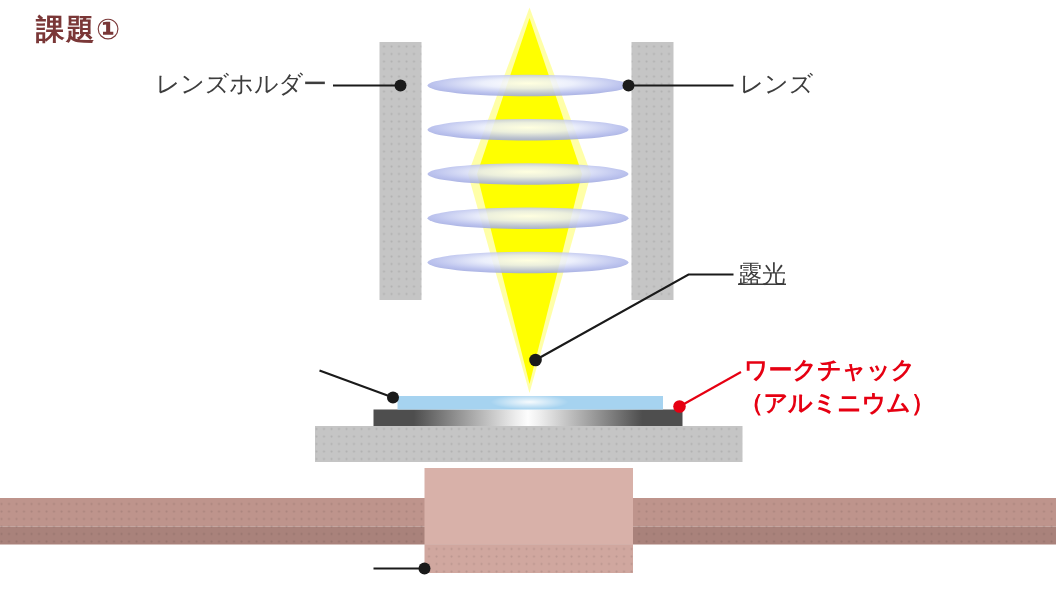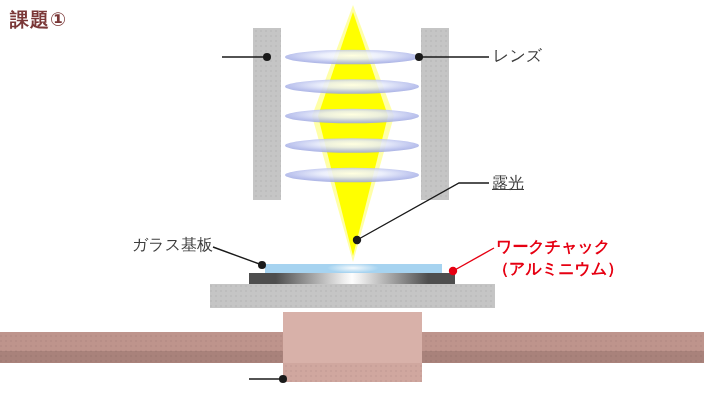--- a/index.html
+++ b/index.html
@@ -5,21 +5,21 @@
   html,body{margin:0;padding:0;background:#ffffff;}
   .stage{
     position:relative;
     width:704px;height:400px;
     background:#ffffff;
     overflow:hidden;
     font-family:"DejaVu Sans","Liberation Sans",sans-serif;
   }
   .stage svg{position:absolute;left:0;top:0;}
   .page-title{
-    position:absolute;left:10px;top:7px;
+    position:absolute;left:24px;top:7px;
     font-size:19px;font-weight:bold;
     color:var(--c-title_maroon,#7a3737);
     letter-spacing:1px;
     text-align:center;
   }
   .lbl{
     position:absolute;
     font-size:16px;
     color:var(--c-label_gray,#3d3d3d);
     white-space:nowrap;
@@ -124,24 +124,24 @@
 
     <line class="callout-red" x1="453" y1="271" x2="494" y2="248"></line>
     <circle class="dot-red" cx="453" cy="271" r="4.2"></circle>
 
     <line class="callout" x1="249" y1="379" x2="283" y2="379"></line>
     <circle class="dot" cx="283" cy="379" r="4"></circle>
   </svg>
 
   <div class="page-title">課題①</div>
 
+  <div class="lbl right-align" style="left:90px;top:47px;width:128px;">レンズホルダー</div>
 
   <div class="lbl" style="left:493px;top:47px;">レンズ</div>
 
   <div class="lbl" style="left:492px;top:174px;text-decoration:underline;">露光</div>
 
-  <div class="lbl right-align" style="left:113px;top:236px;width:100px;">ガラス基板</div>
 
   <div class="lbl red" style="left:493px;top:260px;">（アルミニウム）</div>
 
   <div class="lbl red" style="left:496px;top:238px;">ワークチャック</div>
 
 </div>
 
 </body></html>

